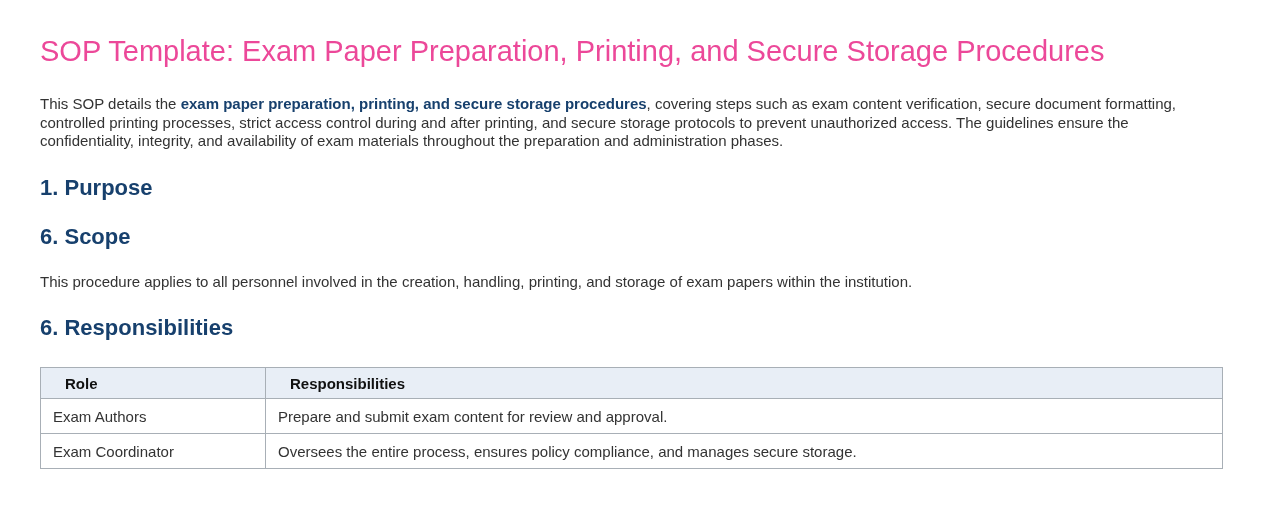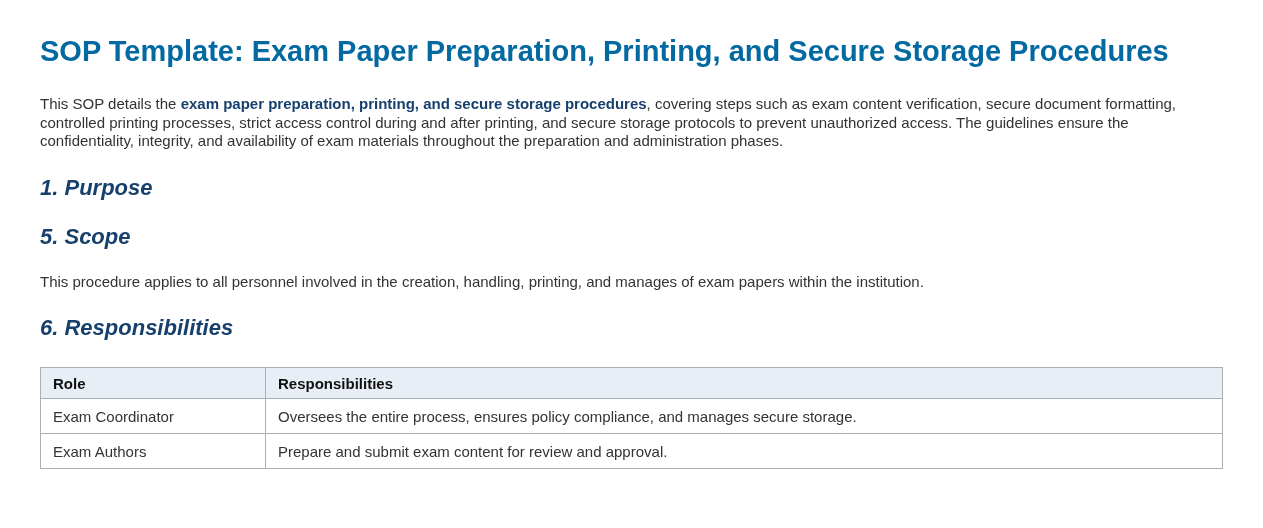--- a/index.html
+++ b/index.html
@@ -16,58 +16,57 @@
   }
   .doc {
     padding: 32px 40px 0 40px;
     box-sizing: border-box;
     width: 1263px;
   }
   h1 {
     margin: 0 0 25px 0;
     font-size: 29px;
     line-height: 38px;
-    font-weight: bold;
-    color: #0369a1;
+    font-weight: normal;
+    color: #ec4899;
   }
   p.para {
     margin: 0 0 24px 0;
     font-size: 15px;
     line-height: 18.5px;
     color: #333333;
   }
   p.para strong.accent {
     color: #17406d;
     font-weight: bold;
   }
   h2 {
     margin: 0 0 23px 0;
     font-size: 22px;
     line-height: 26px;
     font-weight: bold;
     color: #17406d;
-    font-style: italic;
   }
   h2.tight {
     margin-bottom: 0;
   }
   table.resp-table {
     margin-top: 26px;
     width: 1183px;
     border-collapse: collapse;
     table-layout: fixed;
     font-size: 15px;
     color: #222222;
   }
   table.resp-table th,
   table.resp-table td {
     border: 1px solid #a8afb6;
     text-align: left;
     vertical-align: middle;
-    padding: 6px 12px;
+    padding: 6px 24px;
   }
   table.resp-table th {
     background: #e8eef6;
     font-weight: bold;
     color: #111111;
     height: 18px;
   }
   table.resp-table td {
     background: #ffffff;
     color: #333333;
@@ -80,41 +79,41 @@
 <body>
 
 <main class="doc">
 
   <h1>SOP Template: Exam Paper Preparation, Printing, and Secure Storage Procedures</h1>
 
   <p class="para"><span>This SOP details the </span><strong class="accent">exam paper preparation, printing, and secure storage procedures</strong><span>, covering steps such as exam content verification, secure document formatting, controlled printing processes, strict access control during and after printing, and secure storage protocols to prevent unauthorized access. The guidelines ensure the confidentiality, integrity, and availability of exam materials throughout the preparation and administration phases.</span></p>
 
   <h2>1. Purpose</h2>
 
-  <h2>5. Scope</h2>
-  <p class="para">This procedure applies to all personnel involved in the creation, handling, printing, and manages of exam papers within the institution.</p>
+  <h2>6. Scope</h2>
+  <p class="para">This procedure applies to all personnel involved in the creation, handling, printing, and storage of exam papers within the institution.</p>
 
   <h2 class="tight">6. Responsibilities</h2>
 
   <table class="resp-table">
     <colgroup>
       <col class="role-col">
       <col>
     </colgroup>
     <thead>
       <tr>
         <th>Role</th>
         <th>Responsibilities</th>
       </tr>
     </thead>
     <tbody>
       <tr>
+        <td>Exam Authors</td>
+        <td>Prepare and submit exam content for review and approval.</td>
+      </tr>
+      <tr>
         <td>Exam Coordinator</td>
         <td>Oversees the entire process, ensures policy compliance, and manages secure storage.</td>
-      </tr>
-      <tr>
-        <td>Exam Authors</td>
-        <td>Prepare and submit exam content for review and approval.</td>
       </tr>
     </tbody>
   </table>
 
 </main>
 
 </body></html>

